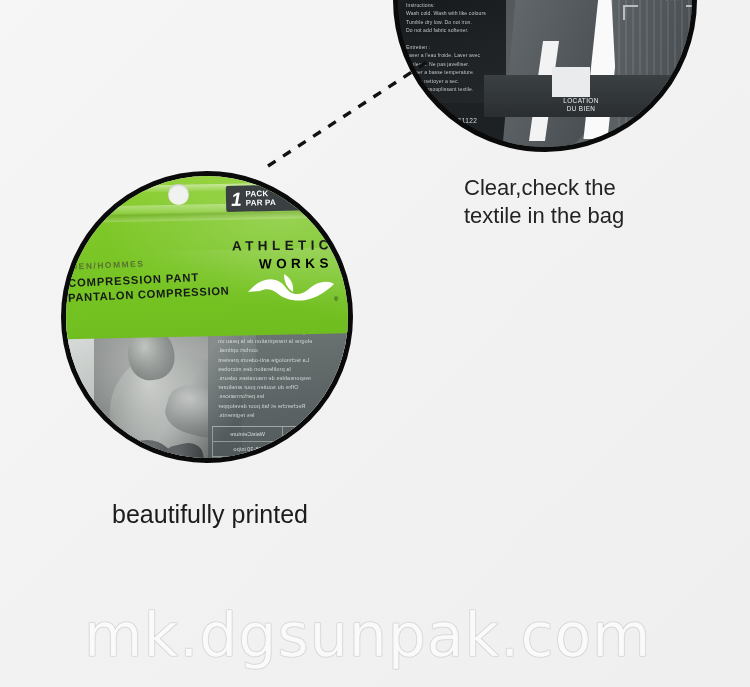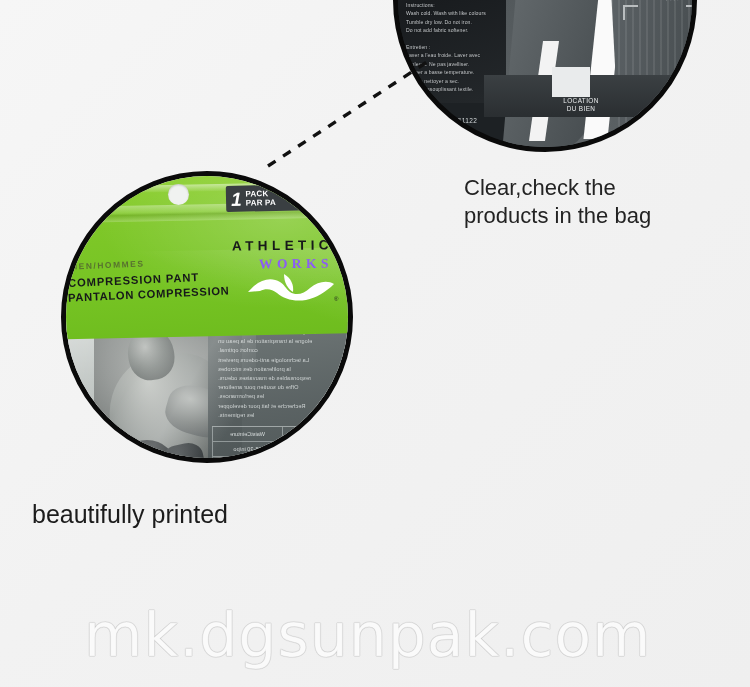--- a/index.html
+++ b/index.html
@@ -264,26 +264,25 @@
     color: #17191a;
     font-size: 13.5px;
     font-weight: bold;
     letter-spacing: 4.4px;
     transform: rotate(-0.6deg);
   }
   .gp-brand-2 {
     position: absolute;
     left: 193px;
     top: 80px;
-    color: #8b5cf6;
+    color: #000000;
     font-size: 13.5px;
     font-weight: bold;
     letter-spacing: 4.4px;
     transform: rotate(-0.6deg);
-    font-family: Liberation Serif, serif;
   }
   .gp-logo {
     position: absolute;
     left: 178px;
     top: 96px;
     width: 92px;
     height: 34px;
   }
   .gp-reg {
     position: absolute;
@@ -454,21 +453,21 @@
     left: 0;
     top: 0;
     width: 750px;
     height: 687px;
     pointer-events: none;
   }
 
   
   .caption { position: absolute; color: #1a1a1a; }
   #caption-transparent { left: 452px; top: 174px; width: 290px; }
-  #caption-printed { left: 32px; top: 498px; width: 356px; }
+  #caption-printed { left: 32px; top: 498px; width: 356px; text-align: center; }
 
   .cap-title {
     font-size: 26px;
     line-height: 32px;
     color: #1c1c1c;
     margin-bottom: 2px;
   }
   #caption-printed .cap-title { font-size: 25px; }
   .cap-body {
     font-size: 22px;
@@ -596,21 +595,21 @@
       <div class="gp-name2">PANTALON COMPRESSION</div>
     </div>
   </div>
 
   <svg id="connector">
     <line x1="268" y1="166" x2="427" y2="62" stroke="#111111" stroke-width="3.4" stroke-dasharray="9 9" stroke-linecap="butt"></line>
   </svg>
 
   <div class="caption" id="caption-transparent">
     <div class="cap-body">Clear,check the
-products in the bag</div>
+textile in the bag</div>
   </div>
 
   <div class="caption" id="caption-printed">
     <div class="cap-title">beautifully printed</div>
   </div>
 
   <div id="watermark">mk.dgsunpak.com</div>
 
 </div>
 

